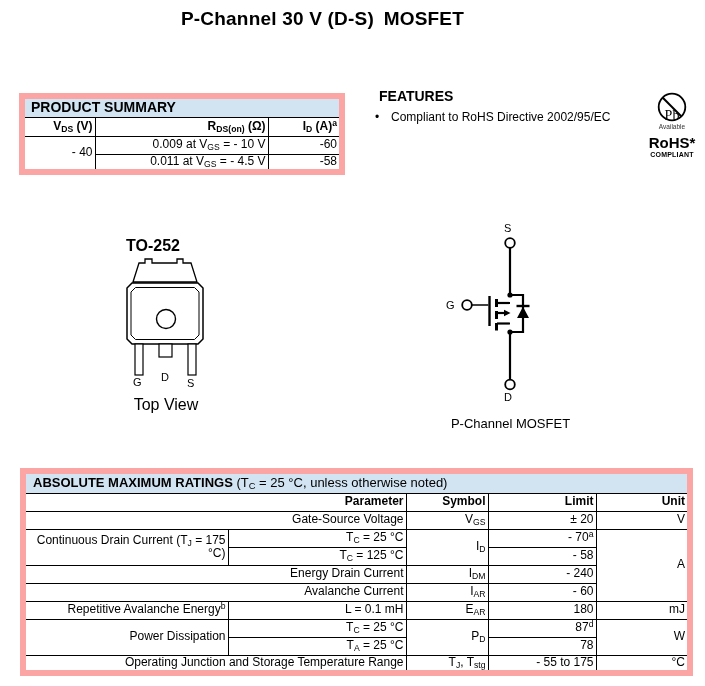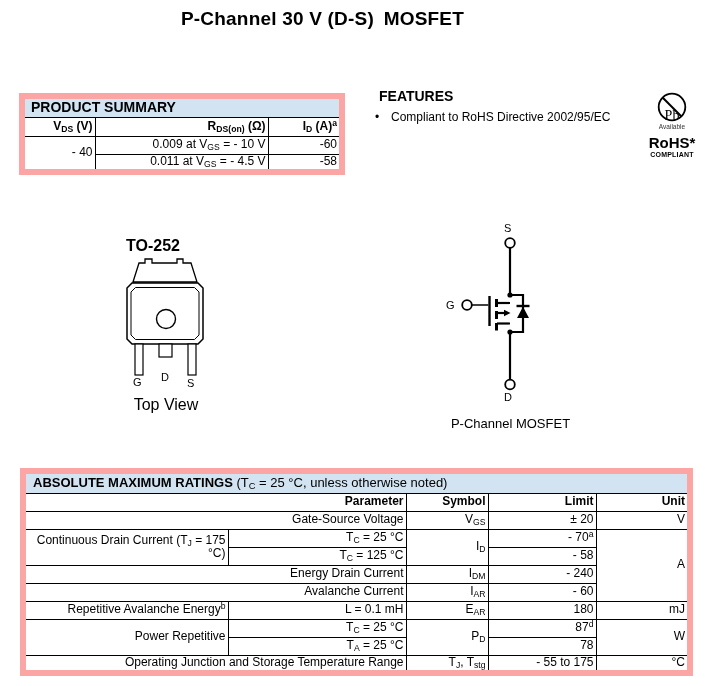--- a/index.html
+++ b/index.html
@@ -206,21 +206,21 @@
         <td>- 60</td>
       </tr>
       <tr>
         <td class="pl">Repetitive Avalanche Energy<sup>b</sup></td>
         <td>L = 0.1 mH</td>
         <td>E<sub>AR</sub></td>
         <td>180</td>
         <td>mJ</td>
       </tr>
       <tr>
-        <td rowspan="2" class="pl">Power Repetitive</td>
+        <td rowspan="2" class="pl">Power Dissipation</td>
         <td>T<sub>C</sub> = 25 °C</td>
         <td rowspan="2">P<sub>D</sub></td>
         <td>87<sup>d</sup></td>
         <td rowspan="2">W</td>
       </tr>
       <tr>
         <td>T<sub>A</sub> = 25 °C</td>
         <td>78</td>
       </tr>
       <tr>

